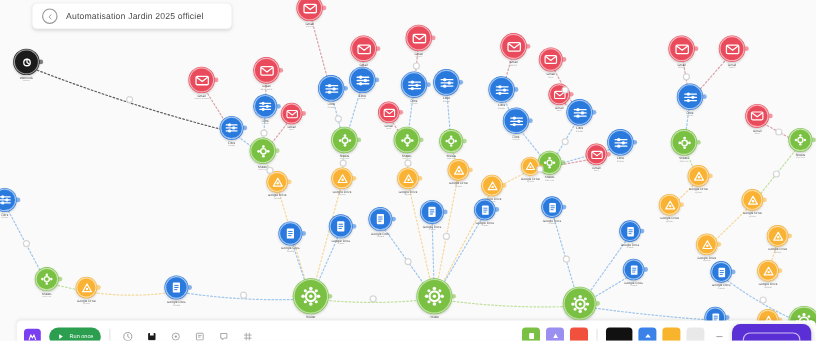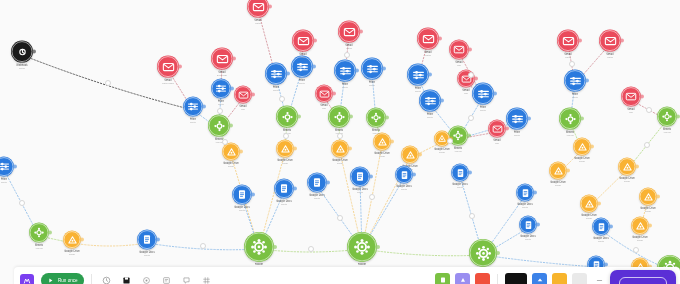--- a/index.html
+++ b/index.html
@@ -1065,20 +1065,28 @@
         <div class="chip" style="left: 647px; top: 145px;"></div>
         <div class="chip" style="left: 310.5px; top: 249px;"></div>
         <div class="chip" style="left: 21.5px; top: 203px;"></div>
         <div class="chip" style="left: 203px; top: 246px;"></div>
         <div class="chip" style="left: 339.5px; top: 217.5px;"></div>
         <div class="chip" style="left: 471.5px; top: 215.5px;"></div>
         <div class="chip" style="left: 635.5px; top: 250px;"></div>
       </div>
   </div>
 
+  <div id="header-chip">
+    <span class="back">
+      <svg width="6" height="6" viewBox="0 0 12 12">
+        <path d="M7.2 2.6 L3.6 6 L7.2 9.4" fill="none" stroke="#8d8d8d" stroke-width="1.4" stroke-linecap="round" stroke-linejoin="round"></path>
+      </svg>
+    </span>
+    <span class="title">Automatisation Jardin 2025 officiel</span>
+  </div>
 
   <div id="brand-square">
     <svg width="8" height="8" viewBox="0 0 12 12">
       <path d="M2 9 L4 3 L6 7 L8 3 L10 9" fill="none" stroke="#fff" stroke-width="1.3" stroke-linecap="round" stroke-linejoin="round"></path>
     </svg>
   </div>
 
   <div id="bottom-bar">
     <span style="width:14px;flex:0 0 auto"></span>
 

